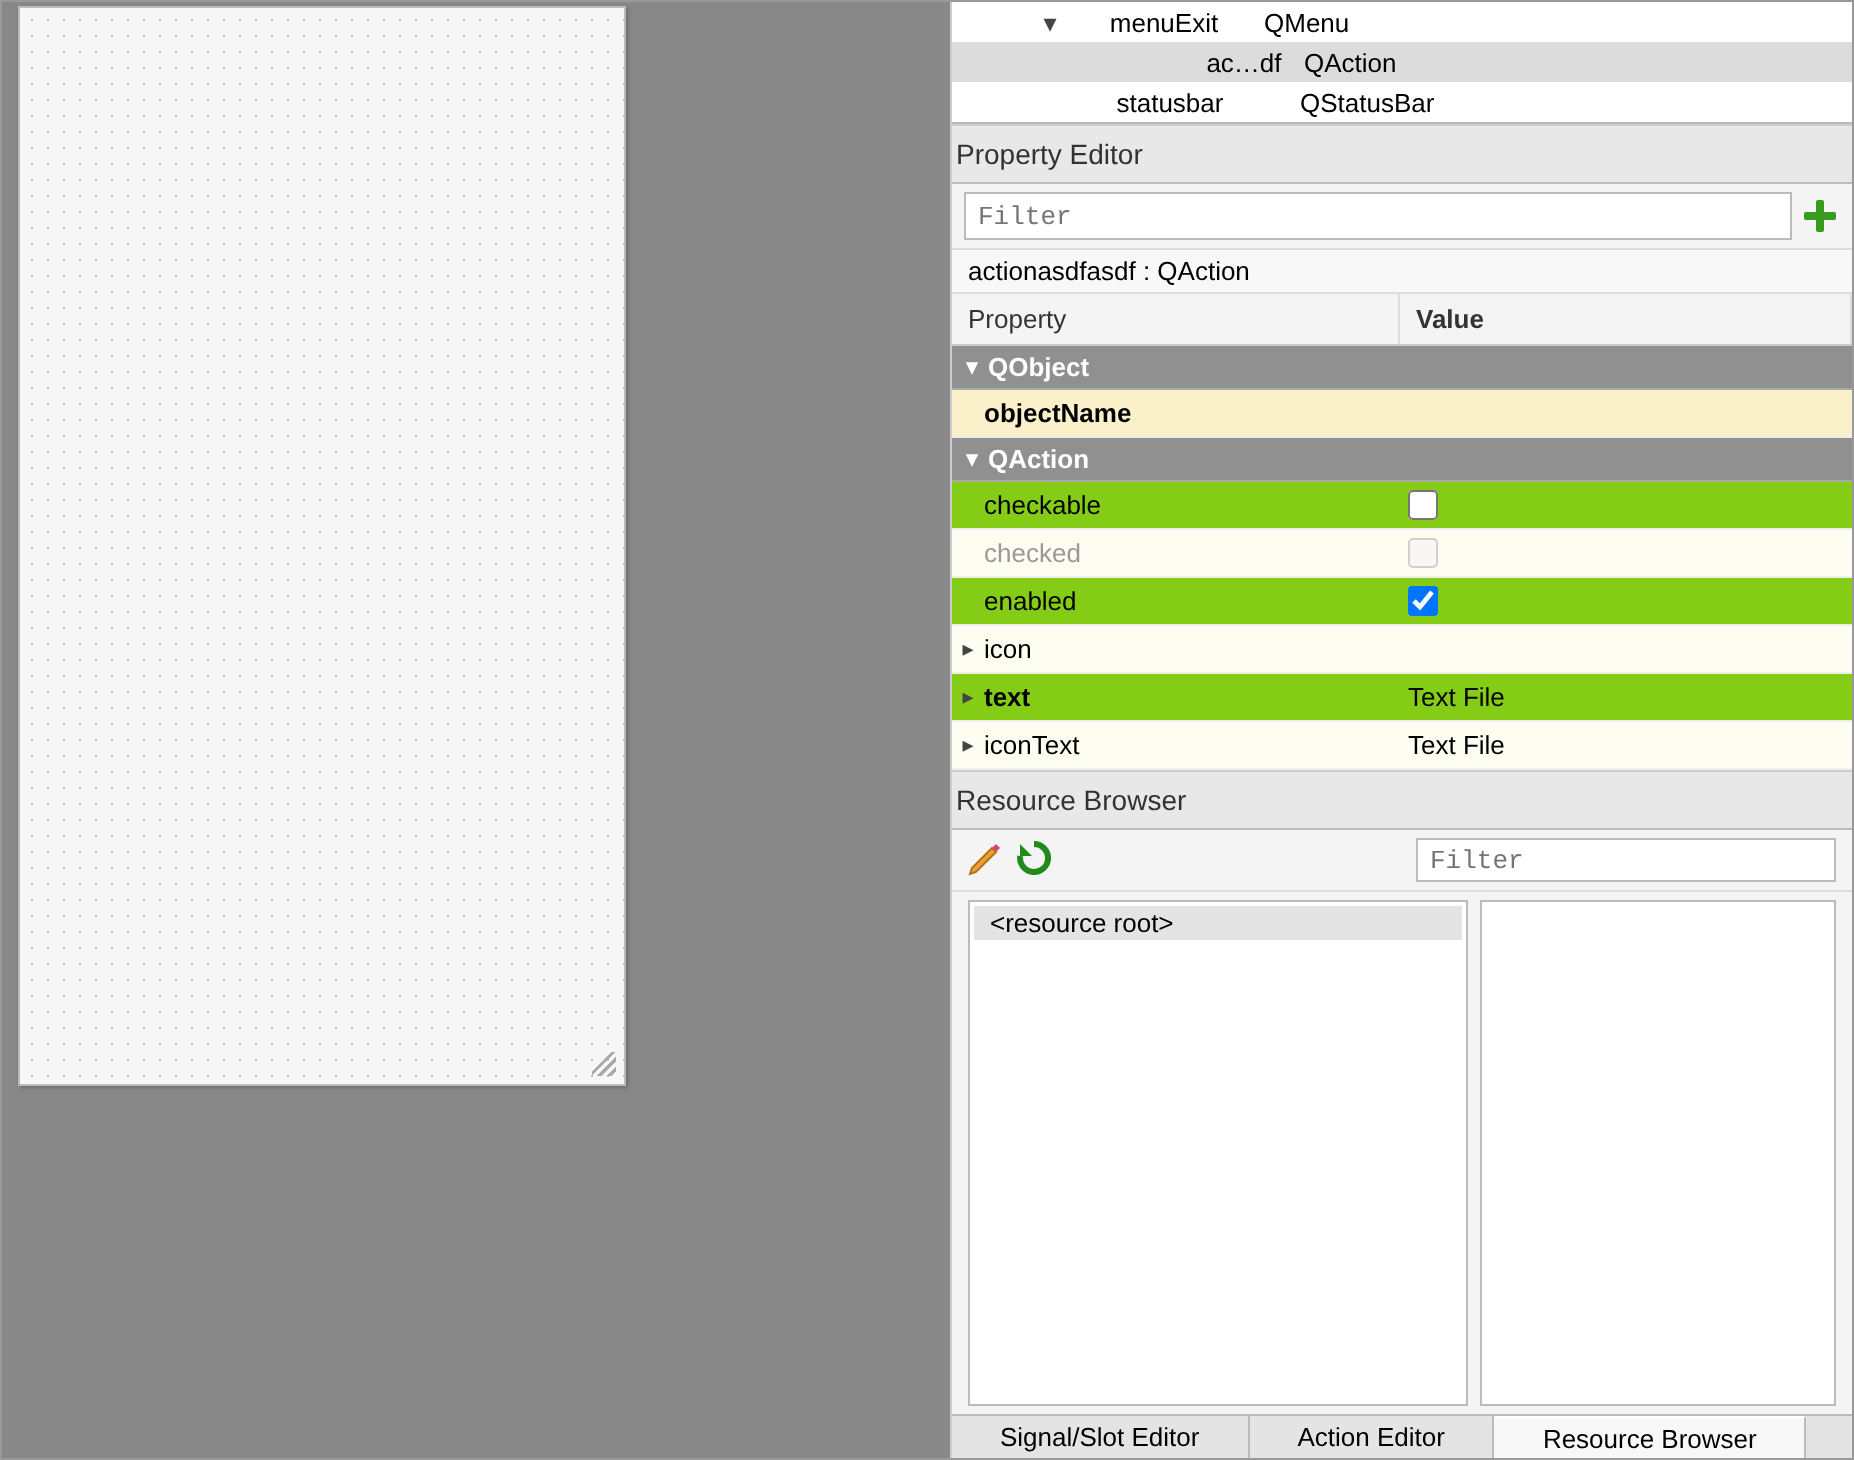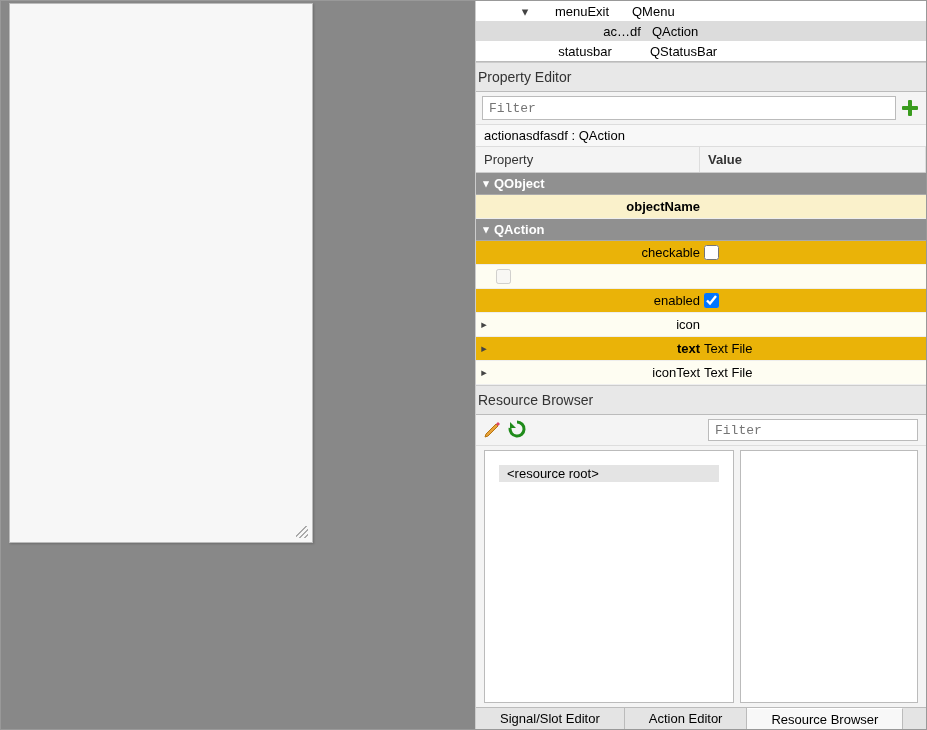--- a/index.html
+++ b/index.html
@@ -32,39 +32,39 @@
 .obj-class-row { font-family: Liberation Sans, sans-serif; background: #f8f8f8; padding: 3px 8px; border-top: 1px solid #ddd; border-bottom: 1px solid #ddd; font-size: 13px; }
 
 .prop-hdr { display: flex; border-bottom: 1px solid #ccc; background: #f4f4f4; }
 .prop-hdr .c { padding: 5px 8px; border-right: 1px solid #ddd; color: #333; }
 .prop-hdr .c1 { width: 224px; }
 .prop-hdr .c2 { flex: 1; font-weight: bold; }
 
 .prop-body { max-height: 240px; overflow: auto; background: #fff; }
 .prop-row { display: flex; align-items: center; height: 24px; border-bottom: 1px solid #eee; }
 .prop-row .arrow { width: 16px; text-align: center; color: #444; font-size: 11px; }
-.prop-row .pname { width: 208px; padding-left: 0; text-align: right; }
+.prop-row .pname { width: 208px; padding-left: 0; }
 .prop-row .pval { flex: 1; padding-left: 4px; display: flex; align-items: center; }
 .prop-group { background: #909090; color: #fff; font-weight: bold; height: 22px; display: flex; align-items: center; padding-left: 2px; border-bottom: 1px solid #aaa; }
 .prop-group .chev { width: 16px; text-align: center; font-size: 11px; }
 
-.yellow-cream { background: #eab308; }
+.yellow-cream { background: #84cc16; }
 .yellow-cream.alt { background: #fefdf2; }
 .obj-name-row { background: #faf1cb; }
 .bold { font-weight: bold; }
 .dim { color: #999; }
 
 input[type=checkbox] { width: 15px; height: 15px; }
 
 .resource-toolbar { display: flex; gap: 6px; padding: 4px 8px; background: #f4f4f4; border-bottom: 1px solid #ddd; align-items: center; }
 .pencil-icon svg, .refresh-icon svg { width: 18px; height: 18px; }
 .res-filter { margin-left: auto; width: 210px; height: 22px; border: 1px solid #bbb; padding: 0 6px; font-family: "Courier New", monospace; outline: none; color: #777; }
 
 .res-content { flex: 1; display: flex; gap: 6px; padding: 4px 8px 4px 8px; background: #f4f4f4; min-height: 0; }
-.res-tree { width: 250px; background: #fff; border: 1px solid #bbb; padding: 14px; }
+.res-tree { width: 250px; background: #fff; border: 1px solid #bbb; padding: 2px; }
 .res-tree .root-node { background: #e4e4e4; padding: 1px 8px; margin: 0 0 0 0; }
 .res-preview { flex: 1; background: #fff; border: 1px solid #bbb; }
 
 .tab-bar { display: flex; height: 22px; background: #e4e4e4; border-top: 1px solid #bbb; font-family: "Courier New", monospace; font-size: 13px; }
 .tab-bar .tab { padding: 2px 24px; border-right: 1px solid #bbb; cursor: pointer; display: flex; align-items: center; }
 .tab-bar .tab.active { background: #f8f8f8; border-top: 1px solid #fff; }
 
 .resource-section { display: flex; flex-direction: column; flex: 1; min-height: 0; }
 </style>
 </head>
@@ -128,20 +128,21 @@
     </div>
     <div class="prop-row yellow-cream">
       <span class="arrow"></span>
       <span class="pname">checkable</span>
       <span class="pval">
           <input type="checkbox" style="">
         </span>
     </div>
     <div class="prop-row yellow-cream alt">
       <span class="arrow"></span>
+      <span class="pname dim">checked</span>
       <span class="pval">
           <input type="checkbox" disabled="" style="">
         </span>
     </div>
     <div class="prop-row yellow-cream">
       <span class="arrow"></span>
       <span class="pname">enabled</span>
       <span class="pval">
           <input type="checkbox" checked="" style="">
         </span>

